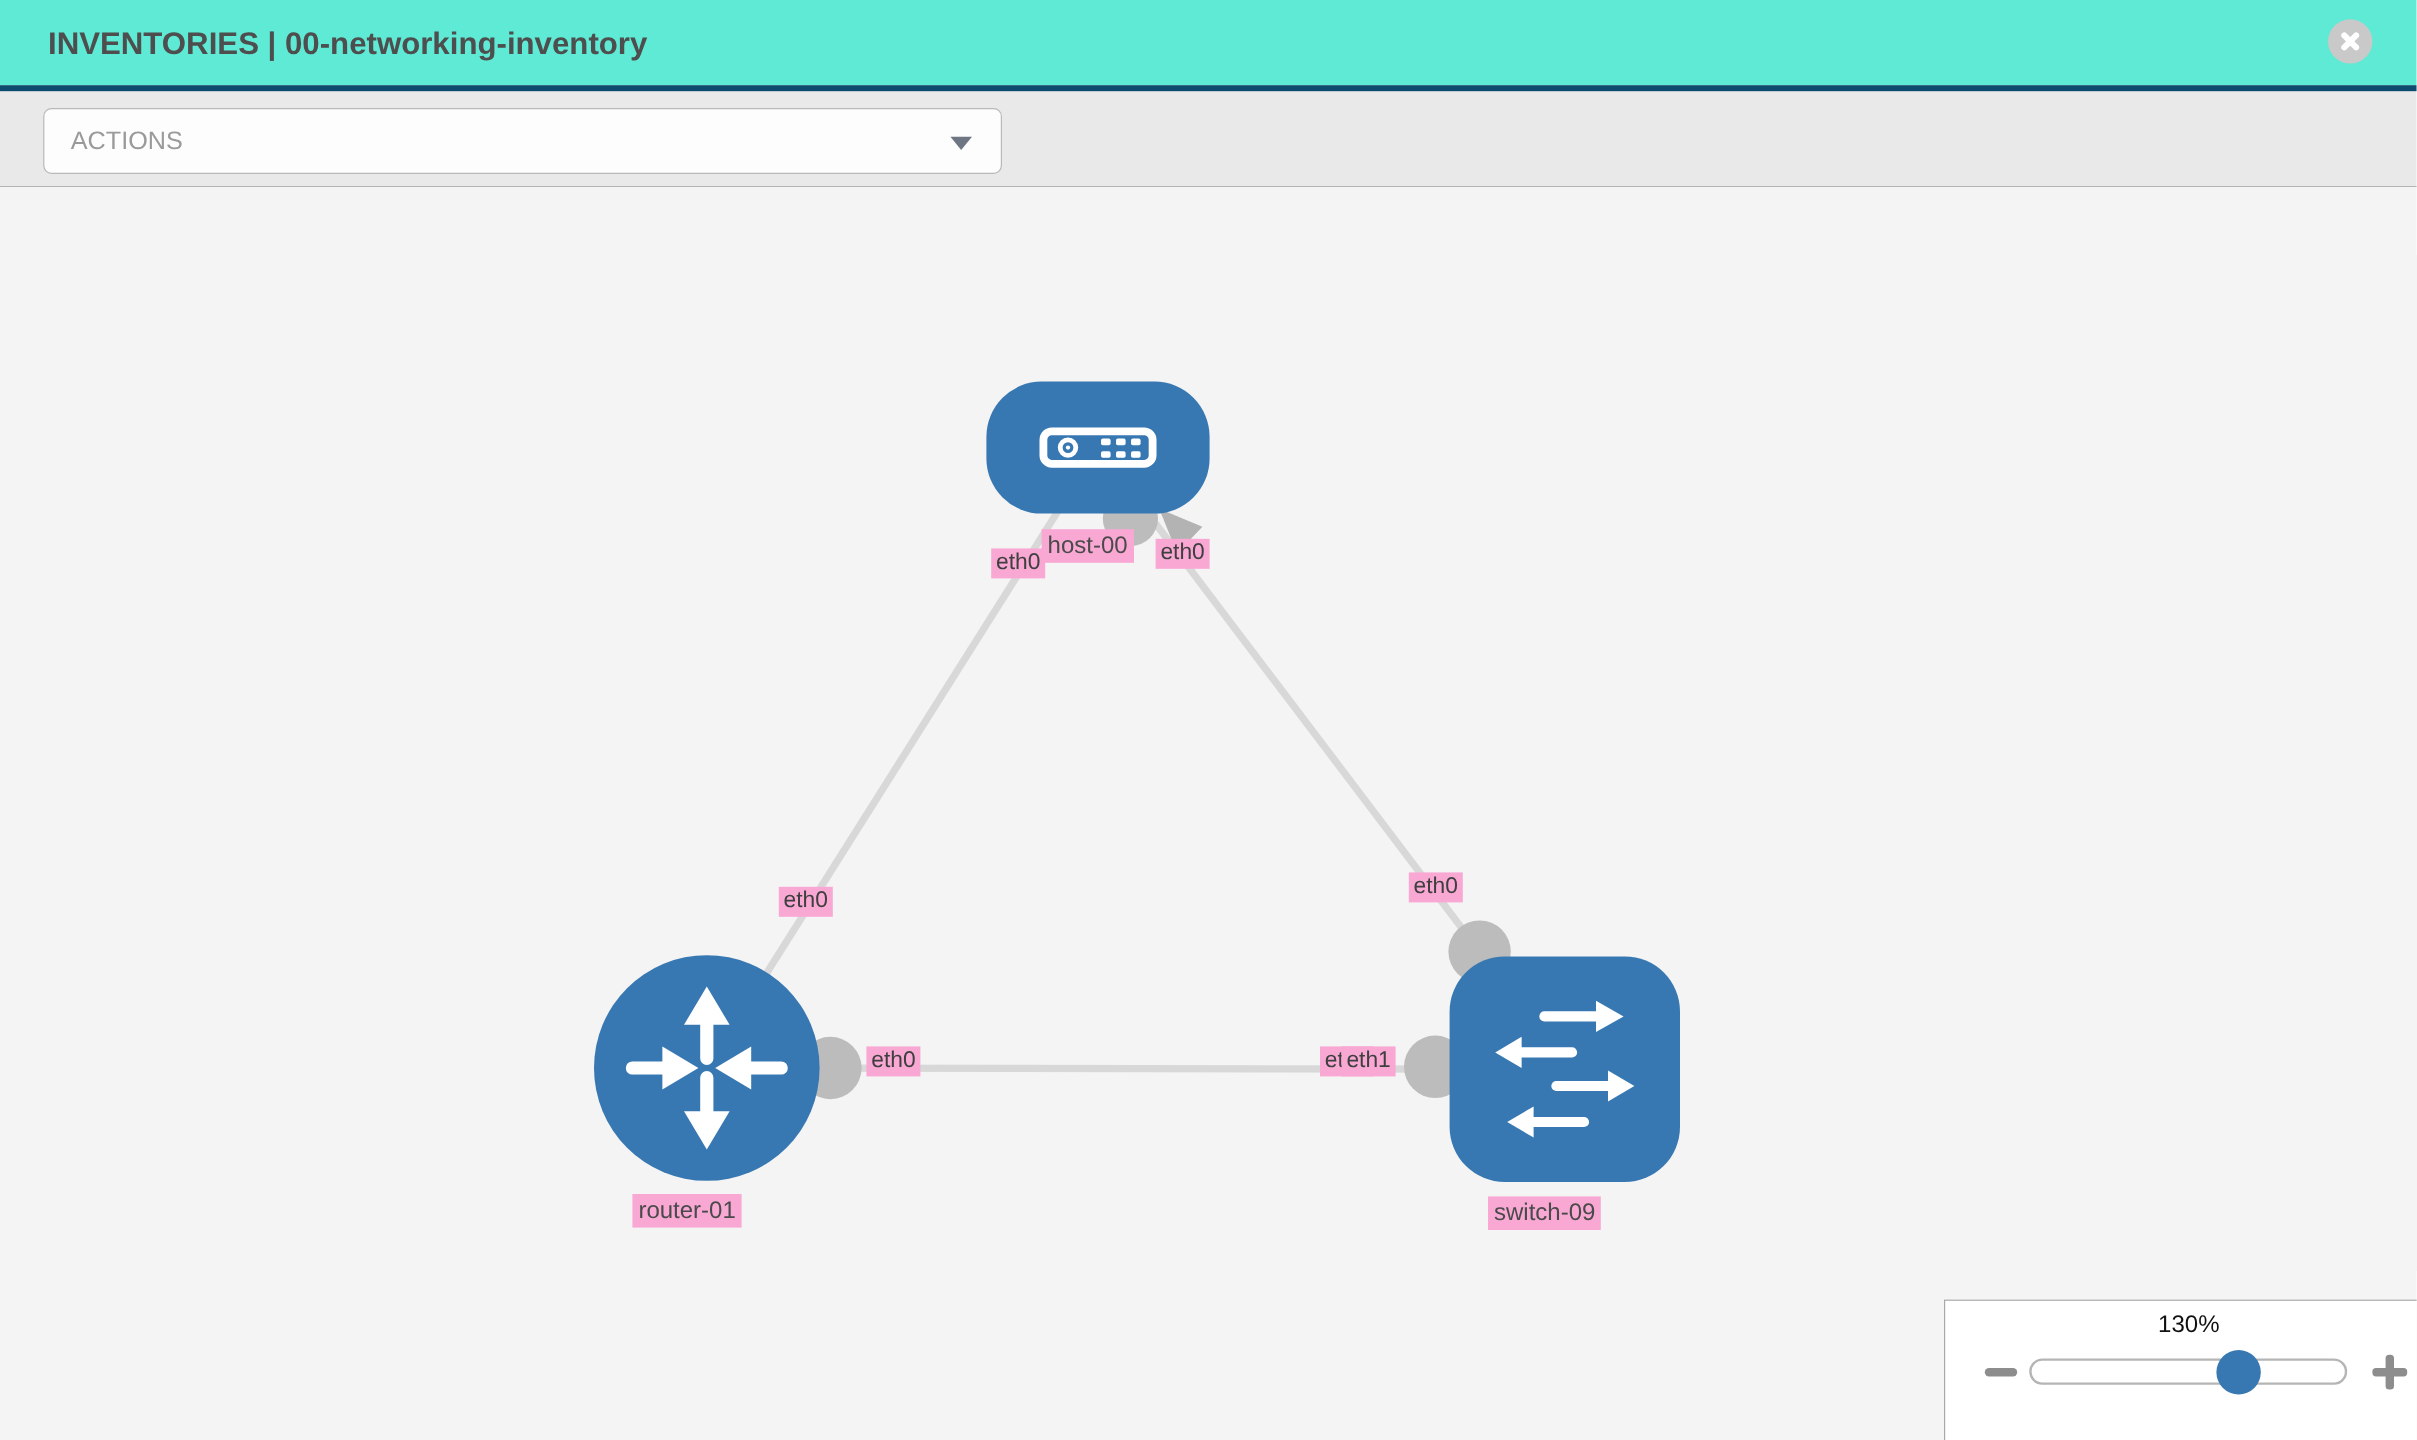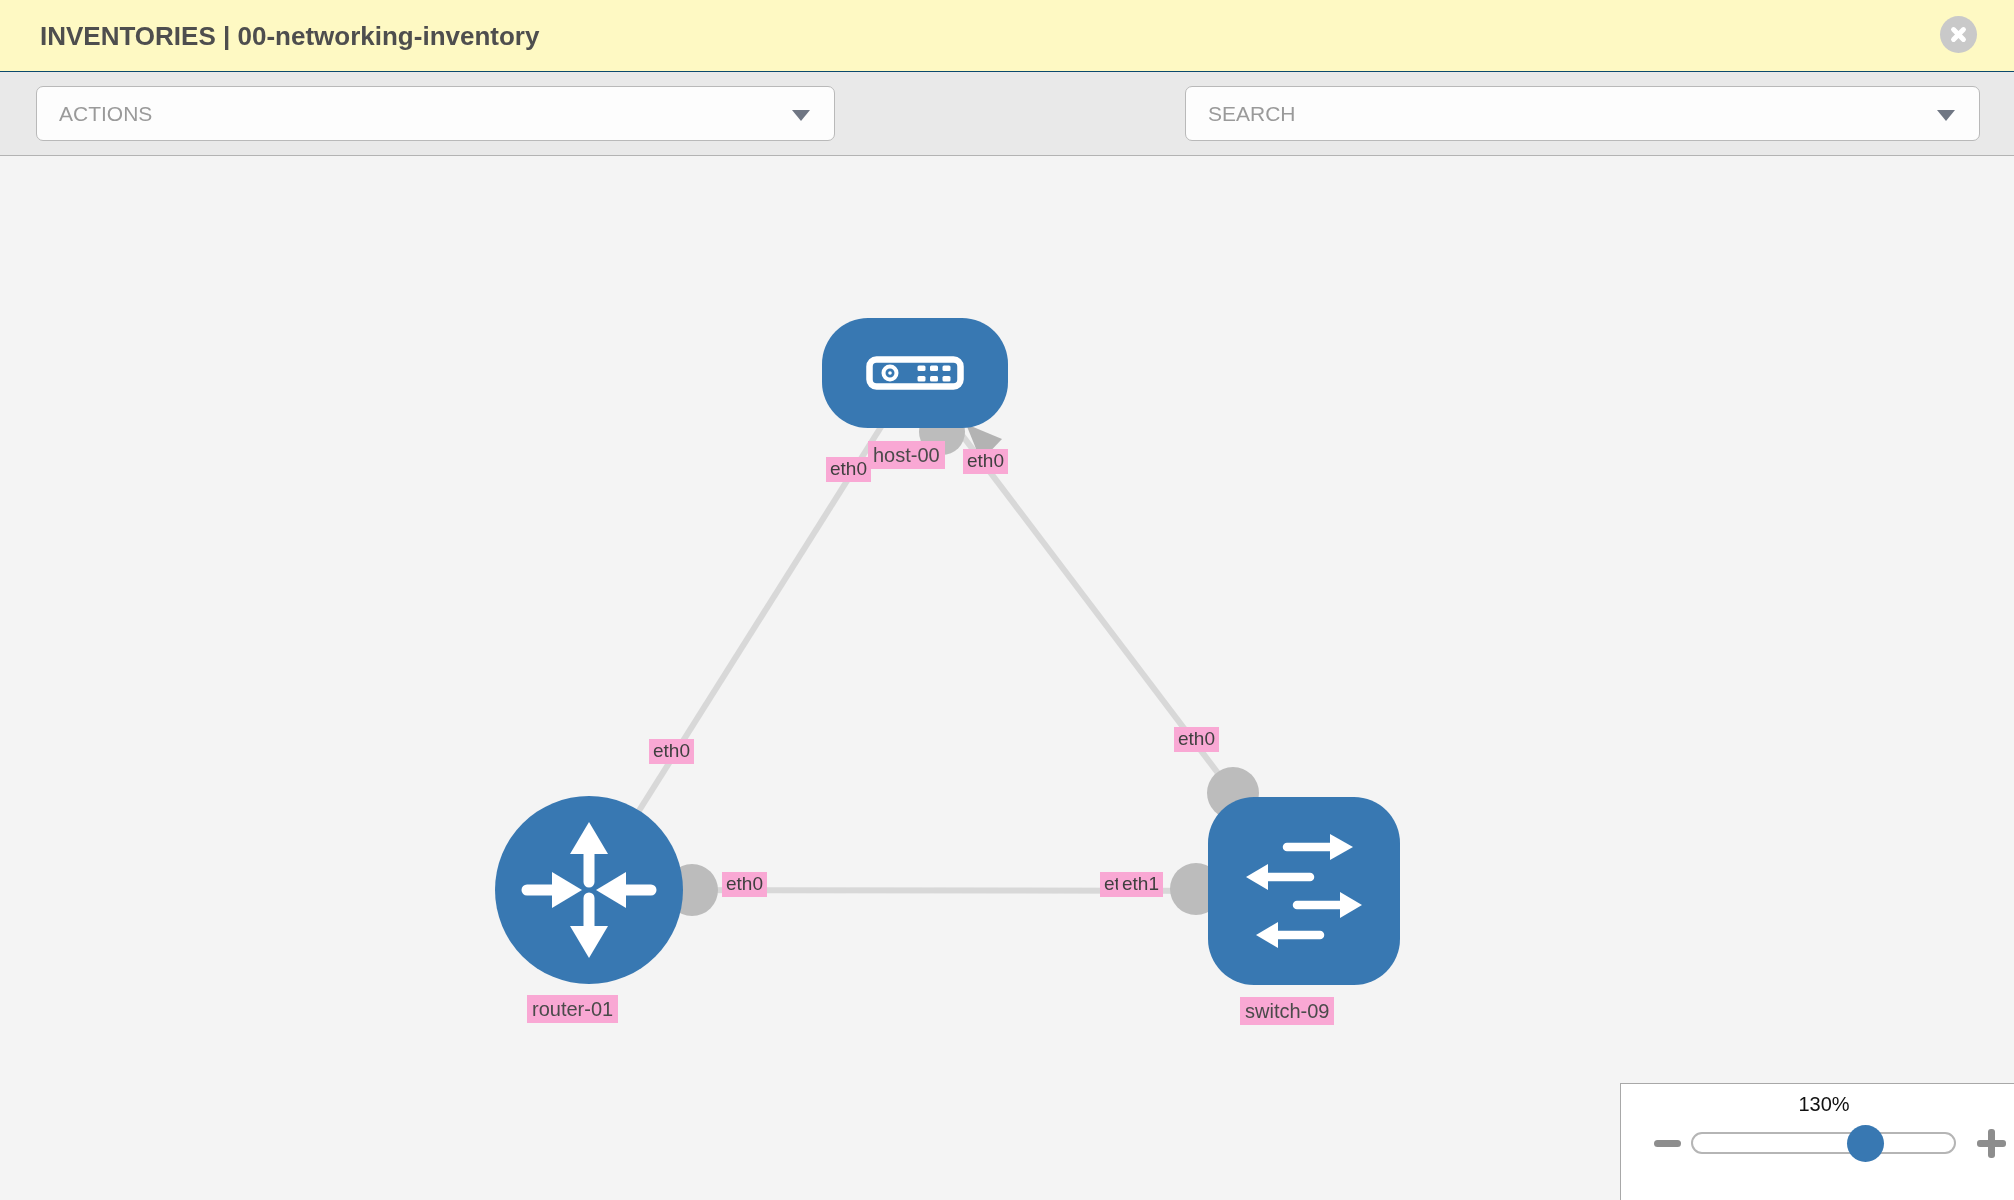--- a/index.html
+++ b/index.html
@@ -1,31 +1,31 @@
 <!DOCTYPE html>
 <html><head>
 <meta charset="utf-8">
 <style>
   * { margin:0; padding:0; box-sizing:border-box; }
   html,body { background:#ffffff; }
   body { font-family:"Liberation Sans","DejaVu Sans",sans-serif; }
   .app { position:relative; width:2014px; height:1200px; overflow:hidden; background:#ffffff; }
 
   
-  .header { position:absolute; left:0; top:0; width:100%; height:71px; background:#fef9c3; }
+  .header { position:absolute; left:0; top:0; width:100%; height:71px; background:#5eead4; }
   .page-title { position:absolute; left:40px; top:21px; font-size:26px; font-weight:700; color:#4e4e4e; }
   .close-btn { position:absolute; right:37px; top:16px; width:37px; height:37px; border-radius:50%;
                background:#c9c9c9; cursor:pointer; }
   .close-btn .bar { position:absolute; left:9px; top:16px; width:19px; height:5px; border-radius:2.5px; background:#ffffff; }
   .close-btn .bar.b1 { transform:rotate(45deg); }
   .close-btn .bar.b2 { transform:rotate(-45deg); }
 
   
   .toolbar { position:absolute; left:0; top:71px; width:100%; height:85px; background:#e9e9e9;
-             border-top:1px solid #0c4a6e; border-bottom:1px solid #b3b3b3; }
+             border-top:5px solid #0c4a6e; border-bottom:1px solid #b3b3b3; }
   .selectbox { position:absolute; top:14px; height:55px; background:#fdfdfd; border:1px solid #b9b9b9;
                border-radius:7px; cursor:pointer; }
   .selectbox .sel-label { position:absolute; left:22px; top:15px; font-size:21px; color:#9a9a9a; }
   .caret { position:absolute; right:24px; top:23px; width:0; height:0;
            border-left:9px solid transparent; border-right:9px solid transparent;
            border-top:11px solid #6f7683; }
   .actions-box { left:36px; width:799px; }
   .search-box { left:1185px; width:795px; }
   .search-box input { position:absolute; left:22px; top:0; width:680px; height:53px; border:none; outline:none;
                       background:transparent; font-size:21px; color:#4e4e4e; font-family:inherit; }
@@ -92,24 +92,20 @@
       <svg width="42" height="42" viewBox="0 0 42 42">
         <g transform="rotate(-45 21 21)" fill="#868b92">
           <circle cx="21" cy="10" r="6" fill="none" stroke="#868b92" stroke-width="4.5"></circle>
           <rect x="18.8" y="15" width="4.5" height="21" rx="1.5"></rect>
           <rect x="22" y="27.5" width="6.5" height="4"></rect>
           <rect x="22" y="33" width="6.5" height="4"></rect>
         </g>
       </svg>
     </div>
 
-    <div class="selectbox search-box">
-      <input type="text" placeholder="SEARCH" style="">
-      <span class="caret"></span>
-    </div>
   </div>
 
   <div class="canvas">
     <svg width="2014" height="1044">
 
       <line x1="915" y1="217" x2="589" y2="734" stroke="#d8d8d8" stroke-width="6"></line>
       <line x1="915" y1="217" x2="1233" y2="637" stroke="#d8d8d8" stroke-width="6"></line>
       <line x1="589" y1="734" x2="1304" y2="735" stroke="#d8d8d8" stroke-width="6"></line>
 
       <circle cx="942" cy="276" r="23" fill="#bcbcbc"></circle>

